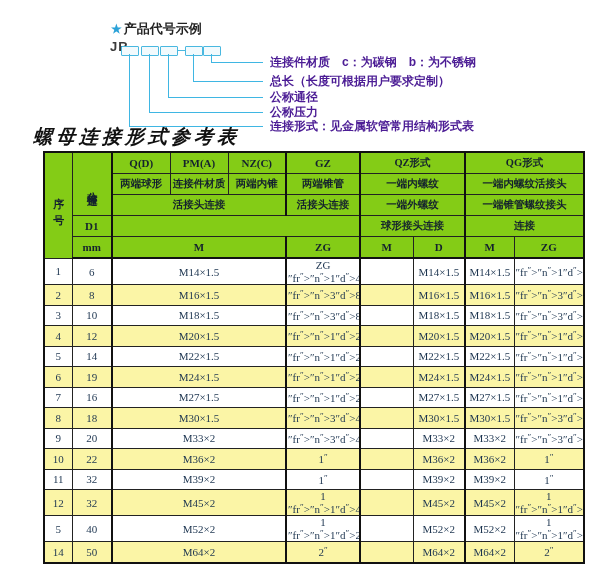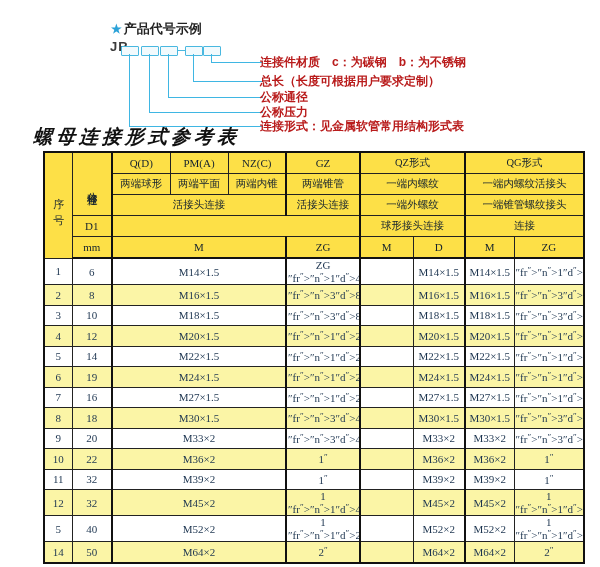--- a/index.html
+++ b/index.html
@@ -9,34 +9,34 @@
   
   .diag-title{position:absolute;left:111px;top:20px;font-size:13px;font-weight:bold;
               font-family:"Liberation Sans", sans-serif;color:#222;}
   .diag-title .star{color:#2ba2d8;margin-right:2px;font-size:12px;}
   .jr{position:absolute;left:110px;top:39px;font-size:13px;font-weight:bold;color:#3a3a3a;
       font-family:"Liberation Sans", sans-serif;letter-spacing:1px;}
   .code-box{position:absolute;top:46px;width:16px;height:8px;border:1px solid #49b8e0;
             background:#f2fafd;border-radius:1px;}
   .code-dash{position:absolute;top:50px;width:8px;border-top:1px solid #49b8e0;}
   .elbow{position:absolute;border-left:1px solid #3fb6e3;border-bottom:1px solid #3fb6e3;}
-  .diag-label{position:absolute;left:260px;height:14px;font-size:12px;font-weight:bold;
-              color:#b91c1c;font-family:"Liberation Sans", sans-serif;white-space:nowrap;line-height:14px;}
+  .diag-label{position:absolute;left:270px;height:14px;font-size:12px;font-weight:bold;
+              color:#4c1d95;font-family:"Liberation Sans", sans-serif;white-space:nowrap;line-height:14px;}
 
   
   .table-title{position:absolute;left:33px;top:124px;font-size:19px;font-weight:bold;
                font-style:italic;font-family:"DejaVu Serif", serif;color:#111;
                letter-spacing:4px;transform:skewX(-3deg);}
 
   
   table.ref{position:absolute;left:43px;top:151px;border-collapse:collapse;
             table-layout:fixed;width:540px;border:2px solid #111;}
   table.ref th, table.ref td{border:1px solid #222;padding:0 1px;text-align:center;
             vertical-align:middle;overflow:hidden;}
-  table.ref th{background:#fde047;font-weight:normal;font-size:10.5px;height:20px;color:#14222e;}
+  table.ref th{background:#84cc16;font-weight:bold;font-size:10.5px;height:20px;color:#14222e;}
   table.ref td{font-size:11px;height:19.5px;color:#1d3550;}
   table.ref .lat{font-size:11px;}
   tr.yellow td{background:#fbf5a6;}
   tr.white td{background:#ffffff;}
   .br2{border-right-width:2px !important;border-right-color:#111 !important;}
   .hb2{border-bottom-width:2px !important;border-bottom-color:#111 !important;}
   .seq-vert{writing-mode:vertical-rl;letter-spacing:17px;font-size:11px;margin-top:4px;}
   .dia-vert{writing-mode:vertical-rl;letter-spacing:1px;font-size:10.5px;}
   .qt{font-size:9px;vertical-align:3px;}
 </style>
@@ -90,21 +90,21 @@
         <th rowspan="3" class="br2"><span class="dia-vert">公称通径</span></th>
         <th class="lat">Q(D)</th>
         <th class="lat">PM(A)</th>
         <th class="lat br2">NZ(C)</th>
         <th class="lat br2">GZ</th>
         <th colspan="2" class="br2">QZ形式</th>
         <th colspan="2">QG形式</th>
       </tr>
       <tr>
         <th>两端球形</th>
-        <th>两端平面</th>
+        <th>连接件材质</th>
         <th class="br2">两端内锥</th>
         <th class="br2">两端锥管</th>
         <th colspan="2" class="br2">一端内螺纹</th>
         <th colspan="2">一端内螺纹活接头</th>
       </tr>
       <tr>
         <th colspan="3" class="br2">活接头连接</th>
         <th class="br2">活接头连接</th>
         <th colspan="2" class="br2">一端外螺纹</th>
         <th colspan="2">一端锥管螺纹接头</th>

